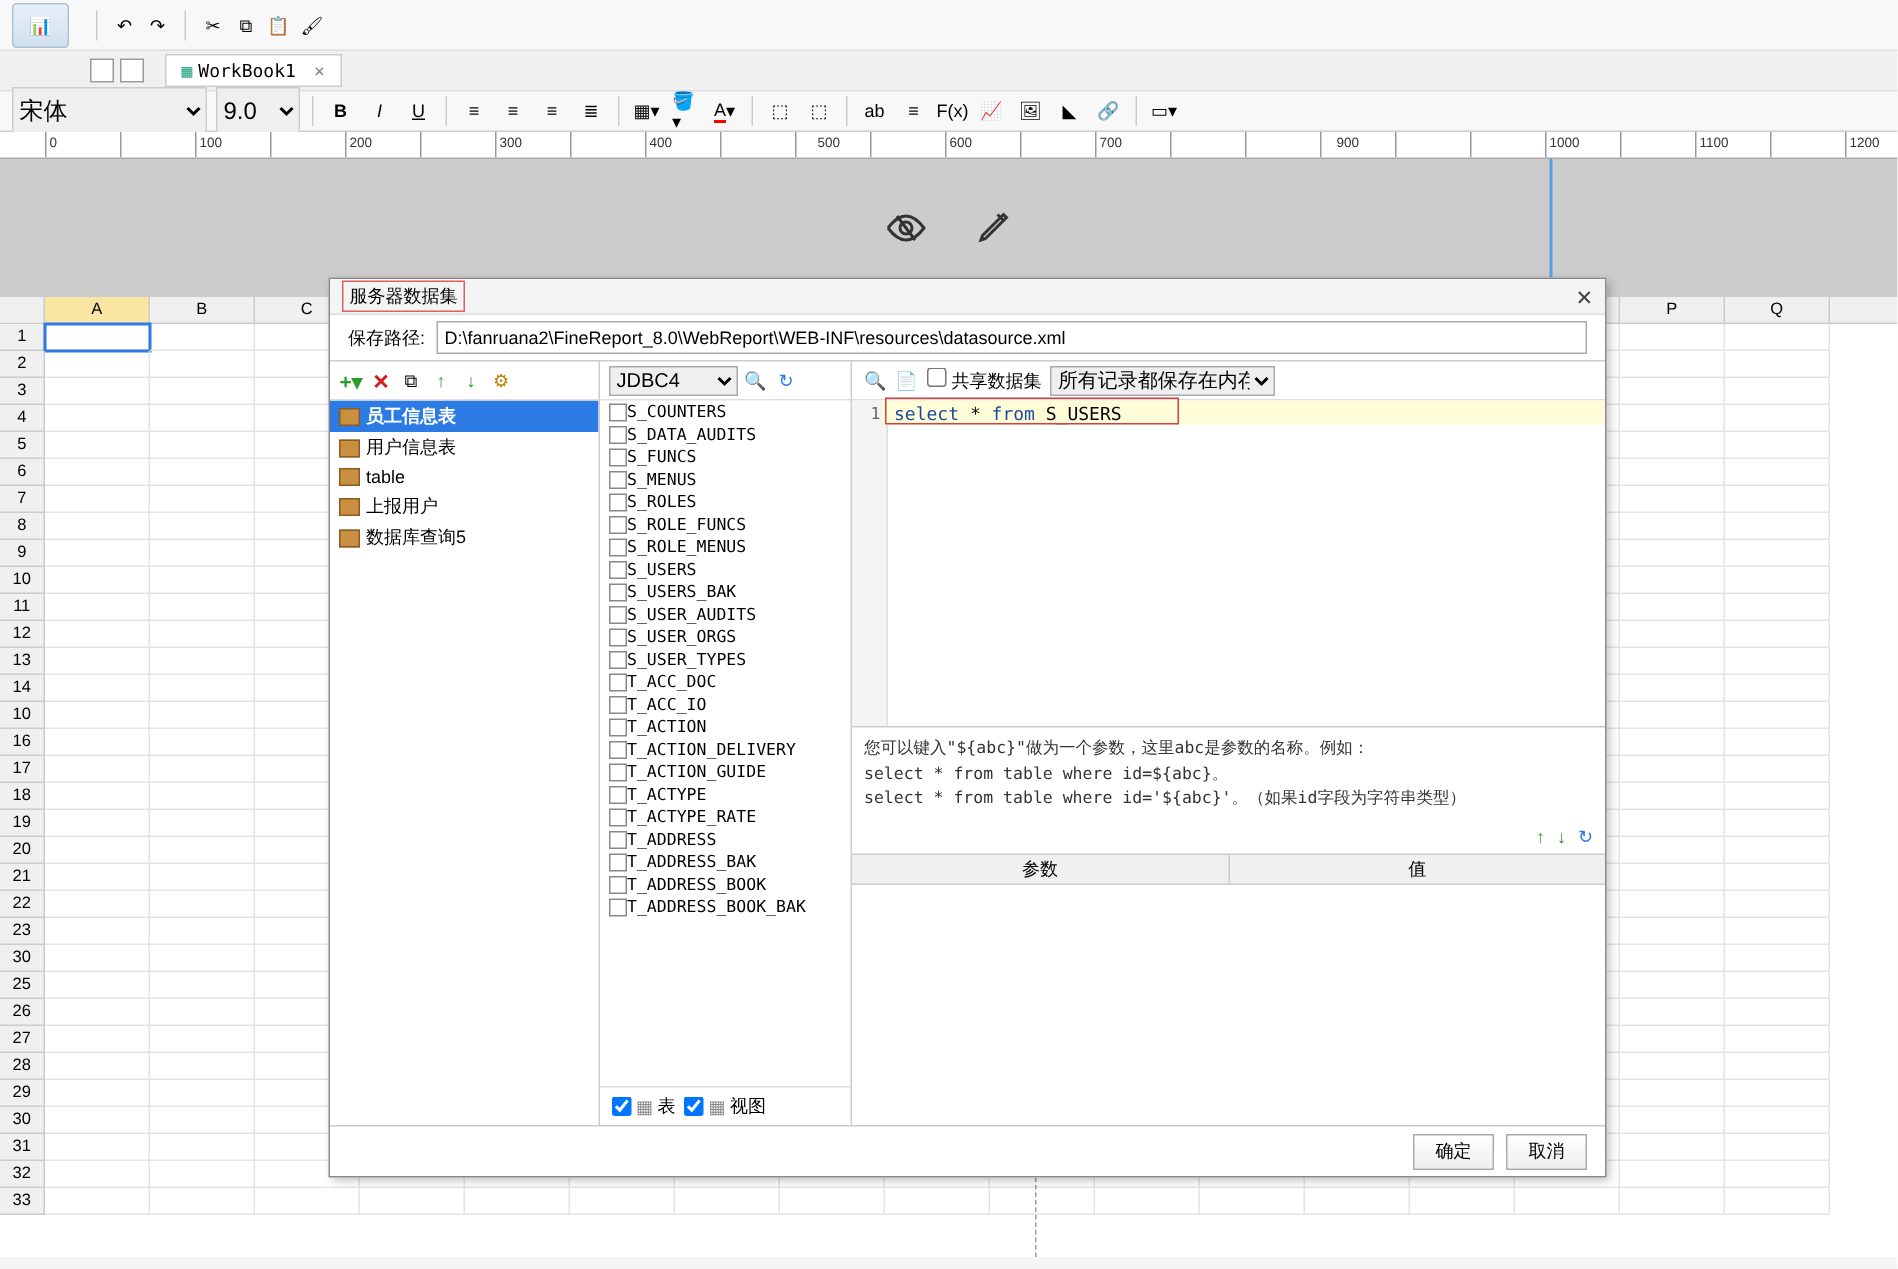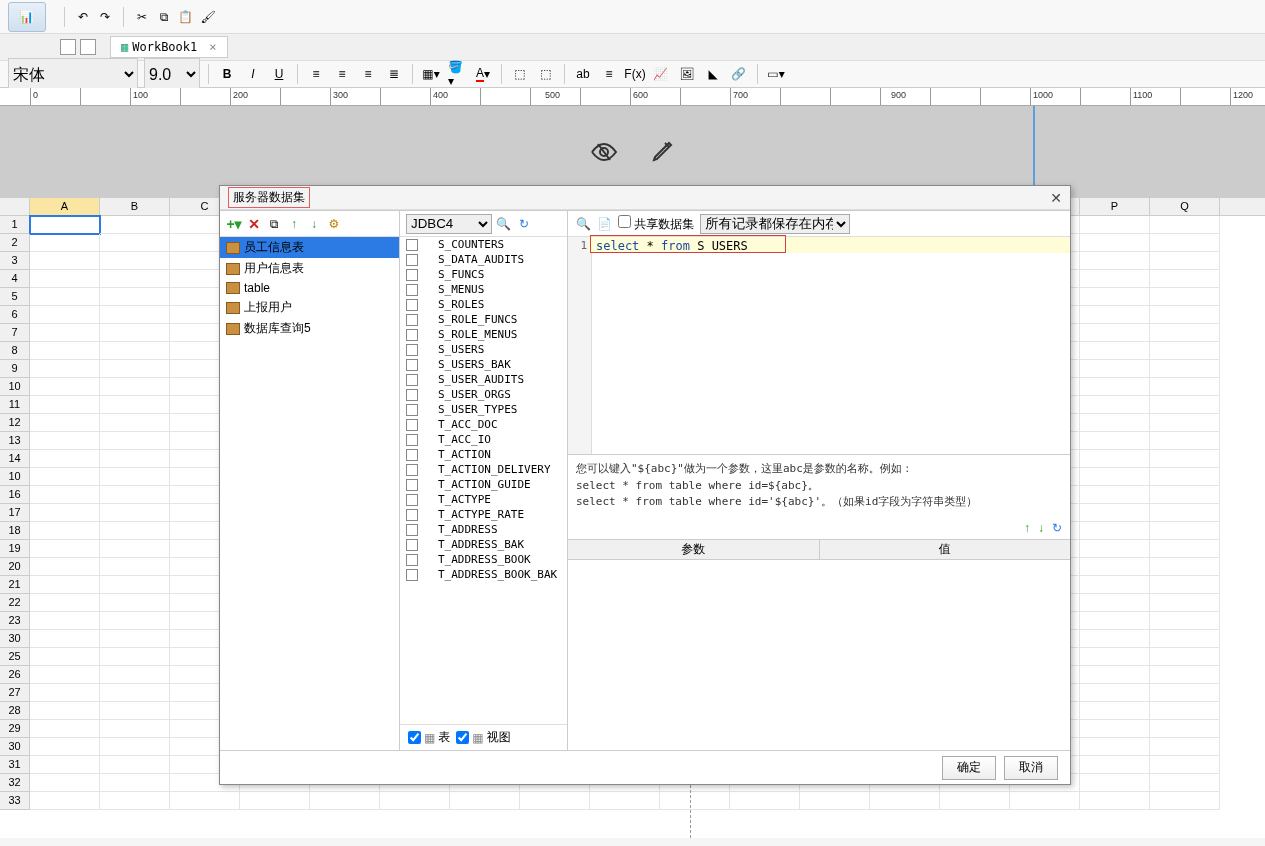--- a/index.html
+++ b/index.html
@@ -62,24 +62,24 @@
 .panels { flex: 1; display: flex; border-top: 1px solid #ccc; }
 .panel { border-right: 1px solid #ccc; display: flex; flex-direction: column; }
 .panel:last-child { border-right: none; }
 .p1 { width: 180px; }
 .p2 { width: 168px; }
 .p3 { flex: 1; }
 .ptoolbar { height: 26px; display: flex; align-items: center; gap: 4px; padding: 0 6px; border-bottom: 1px solid #ddd; }
 .ptoolbar .ic { width: 16px; height: 16px; display: inline-flex; align-items: center; justify-content: center; cursor: pointer; }
 .dslist { flex: 1; overflow: auto; }
 .dslist .item { display: flex; align-items: center; gap: 4px; padding: 2px 6px; cursor: pointer; }
-.dslist .item.selected { background: #2c7be5; color: #000000; }
+.dslist .item.selected { background: #2c7be5; color: #ffffff; font-weight: bold; }
 .dslist .item .ico { width: 14px; height: 12px; background: #c89040; border: 1px solid #8a5a20; }
 .tablist { flex: 1; overflow: auto; font-family: "SimSun", monospace; font-size: 11px; }
-.tablist .titem { display: flex; align-items: center; gap: 20px; padding: 1px 6px; cursor: pointer; white-space: nowrap; text-align: right; }
+.tablist .titem { display: flex; align-items: center; gap: 0; padding: 1px 6px; cursor: pointer; white-space: nowrap; text-align: right; }
 .tablist .titem .tico { width: 12px; height: 12px; border: 1px solid #888; background: #fff; }
 .p2 .ptoolbar select { width: 86px; height: 20px; border: 1px solid #aaa; }
 .p2foot { height: 26px; border-top: 1px solid #ddd; display: flex; align-items: center; gap: 6px; padding: 0 8px; }
 .p2foot label { display: flex; align-items: center; gap: 3px; }
 .p3top { height: 26px; display: flex; align-items: center; gap: 6px; padding: 0 8px; border-bottom: 1px solid #ddd; }
 .p3top select { height: 20px; border: 1px solid #aaa; }
 .sqlbox { height: 218px; display: flex; border-bottom: 1px solid #ccc; position: relative; }
 .sqlgutter { width: 24px; background: #f4f4f4; border-right: 1px solid #ddd; text-align: right; padding: 2px 4px; font-family: monospace; font-size: 11px; color: #666; }
 .sqltext { flex: 1; font-family: monospace; font-size: 12px; padding: 2px 4px; position: relative; }
 .sqltext .hl { position: absolute; left: -4px; right: 0; top: 0; height: 16px; background: #fffcd8; z-index: 0; }
@@ -907,20 +907,24 @@
       <div class="dashv"></div>
     </div>
   </div>
 
   <div class="dialog">
     <div class="dlg-title">
       <span class="t">服务器数据集</span>
       <span class="x">✕</span>
     </div>
     <div class="dlg-body">
+      <div class="pathrow">
+        <span>保存路径:</span>
+        <input type="text" value="D:\fanruana2\FineReport_8.0\WebReport\WEB-INF\resources\datasource.xml" style="">
+      </div>
       <div class="panels">
 
         <div class="panel p1">
           <div class="ptoolbar">
             <span class="ic plus">+▾</span>
             <span class="ic xred">✕</span>
             <span class="ic">⧉</span>
             <span class="ic arrow-up">↑</span>
             <span class="ic arrow-dn">↓</span>
             <span class="ic gear">⚙</span>

